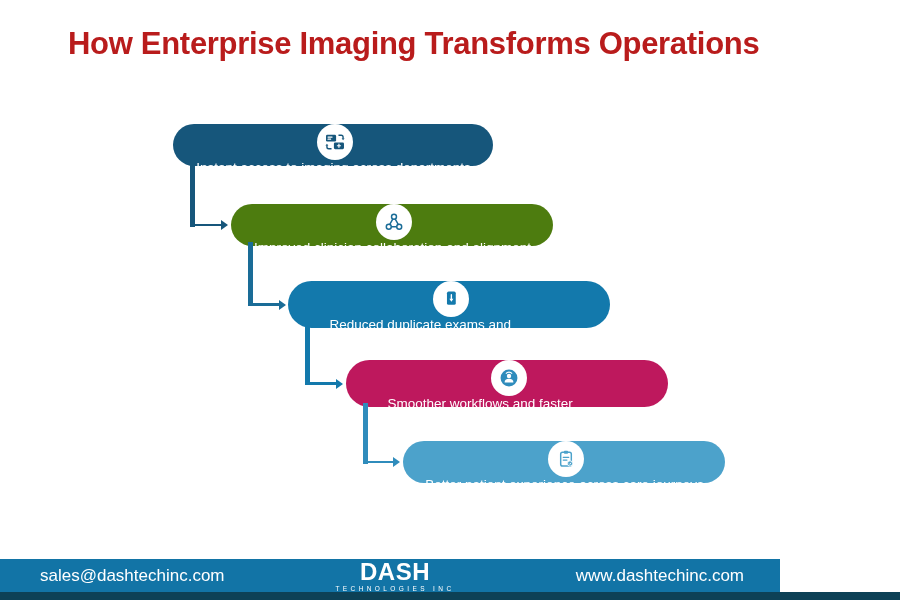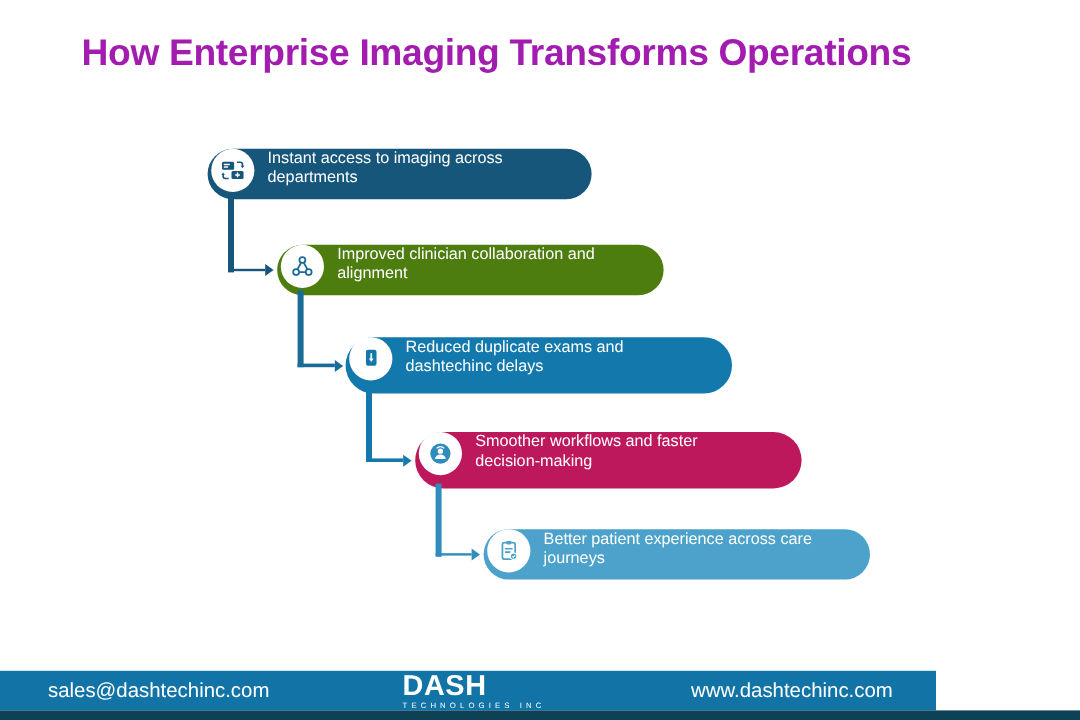--- a/index.html
+++ b/index.html
@@ -6,22 +6,22 @@
   .canvas{
     position:relative;width:900px;height:600px;background:#ffffff;
     overflow:hidden;font-family:"Liberation Sans",sans-serif;margin:0 auto;
   }
   .title{
     position:absolute;left:68px;top:26px;margin:0;
     font-size:31px;font-weight:bold;letter-spacing:-0.3px;
   }
   
   .step{
-    position:absolute;display:flex;align-items:flex-start;
-    border-radius:24px;color:#fff;
+    position:absolute;display:flex;align-items:center;
+    border-radius:24px;color:#fff;flex-direction:column;
   }
   .step .circle{
     flex:0 0 36px;width:36px;height:36px;border-radius:50%;background:#fff;
     margin-left:3px;display:flex;align-items:center;justify-content:center;
   }
   .step .icon{width:22px;height:22px;display:block;}
   .step .label{
     font-size:13.5px;font-weight:500;line-height:1.22;margin-left:11px;
     padding-right:10px;
   }
@@ -54,31 +54,31 @@
   
   .footer{
     position:absolute;left:0;top:559px;width:780px;height:33px;
     display:flex;align-items:center;color:#fff;
   }
   .footer-strip{position:absolute;left:0;top:592px;width:900px;height:8px;}
   .footer-email{margin-left:40px;font-size:17px;}
   .footer-site{margin-left:auto;margin-right:36px;font-size:17px;text-align:center;}
   .logo{
     position:absolute;left:50%;top:50%;transform:translate(calc(-50% + 5px),-50%);
-    text-align:left;line-height:1;
+    text-align:center;line-height:1;
   }
   .logo-name{font-size:24px;font-weight:bold;letter-spacing:0.5px;display:block;}
   .logo-sub{font-size:6.5px;letter-spacing:3.4px;display:block;margin-top:2px;}
 </style>
 </head>
 <body>
 
 <div class="canvas" style="background: rgb(255, 255, 255);">
 
-  <h1 class="title" style="color: #a21caf;">How Enterprise Imaging Transforms Operations</h1>
+  <h1 class="title" style="color: #b91c1c;">How Enterprise Imaging Transforms Operations</h1>
 
   <div class="step step-1" style="background: rgb(22, 86, 123); color: rgb(255, 255, 255);">
     <span class="circle" style="background: rgb(255, 255, 255);">
       <svg class="icon" viewBox="0 0 24 24" style="color: rgb(22, 86, 123);">
         <rect x="2.2" y="4.2" width="11" height="7.2" rx="1.4" fill="currentColor"></rect>
         <path d="M4.4 6.6h4.4M4.4 8.9h2.8" stroke="#fff" stroke-width="1.3" stroke-linecap="round" fill="none"></path>
         <rect x="10.8" y="12.6" width="11" height="7.2" rx="1.4" fill="currentColor"></rect>
         <path d="M16.3 14.4v3.4M14.6 16.1h3.4" stroke="#fff" stroke-width="1.3" stroke-linecap="round" fill="none"></path>
         <path d="M15.8 4.6h3a2 2 0 0 1 2 2v1.6" stroke="currentColor" stroke-width="1.5" fill="none"></path>
         <path d="M19.2 7.8l1.6 2.3 1.6-2.3z" fill="currentColor"></path>

